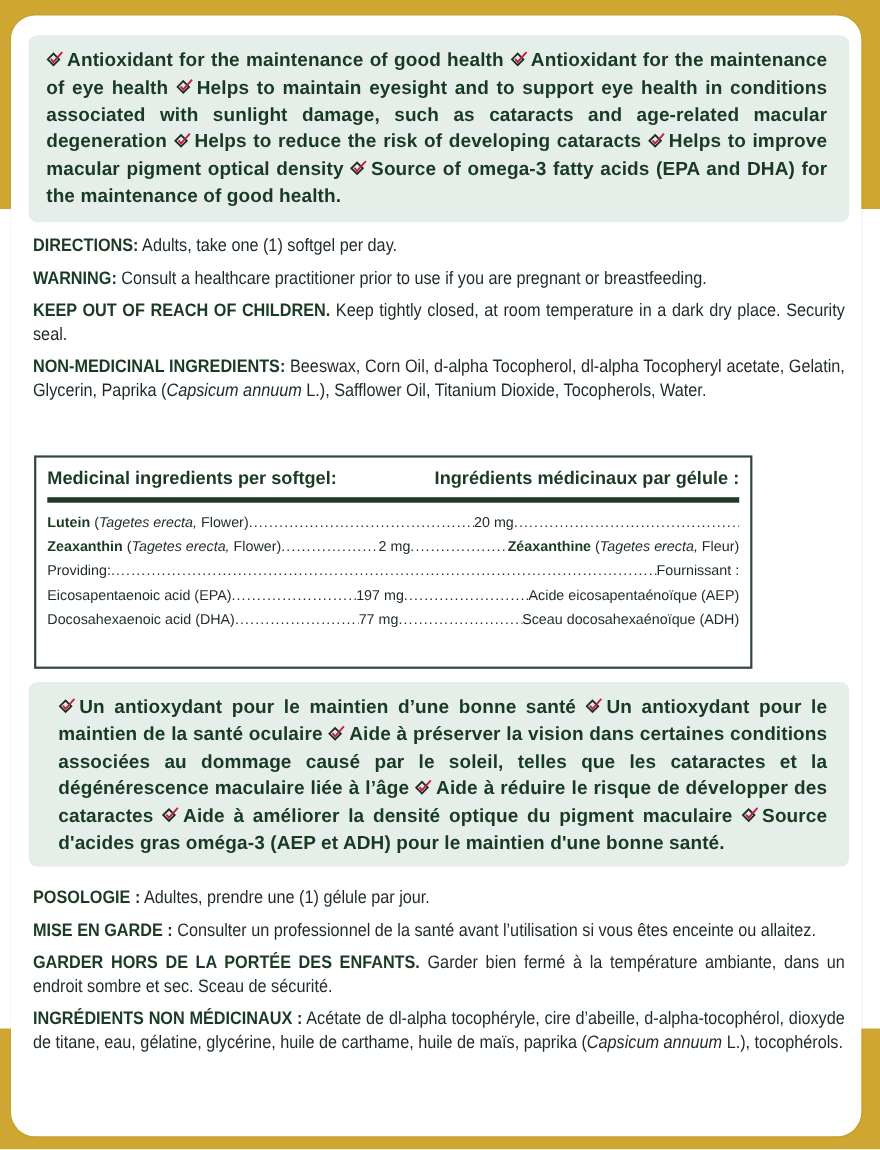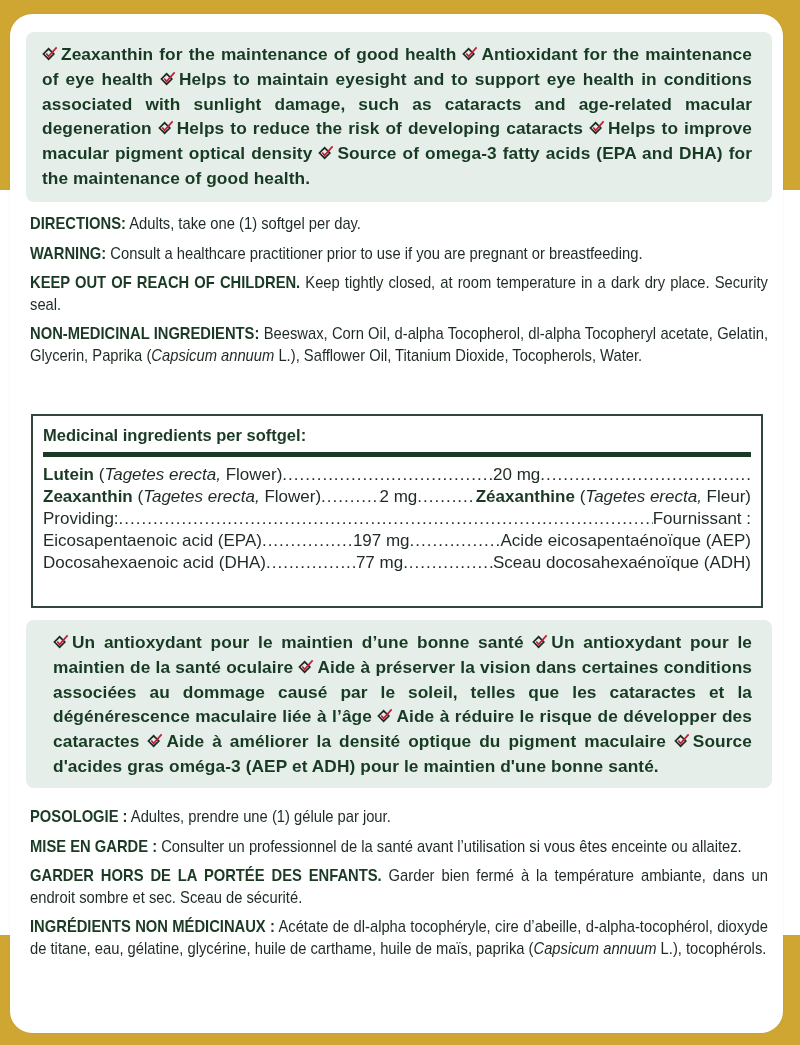--- a/index.html
+++ b/index.html
@@ -61,38 +61,38 @@
       font-weight: bold;
       color: #1a3a24;
     }
     .section p { margin: 0 0 8px 0; }
     .sec-en { top: 213px; }
     .sec-fr { top: 806px; }
     .narrow { transform: scaleX(0.9); width: 820px; }
     .table-box {
       position: absolute;
       left: 31px; top: 414px;
-      width: 732px; height: 194px;
+      width: 653px; height: 194px;
       border: 2px solid #31453a;
       box-sizing: border-box;
       background: #fff;
       text-align: right;
     }
     .tbl-head {
       position: absolute; left: 10px; right: 10px; top: 6px;
       height: 30px;
       font-weight: bold; font-size: 16.5px;
       color: #1a3a24;
       border-bottom: 5px solid #1c3a26;
     }
     .tbl-head .l { position: absolute; left: 0; top: 4px; }
     .tbl-head .r { position: absolute; right: 0; top: 4px; }
     .tbl-rows {
       position: absolute; left: 10px; right: 10px; top: 48px;
-      font-size: 17px;
+      font-size: 13px;
       line-height: 22px;
       color: #1e2b22;
     }
     .row {
       display: flex;
       white-space: nowrap;
       overflow: hidden;
       height: 22px;
     }
     .row .en, .row .fr { flex: 0 0 auto; }
@@ -112,21 +112,21 @@
 <body>
 
 <div class="gold-top"></div>
 <div class="gold-bottom"></div>
 <div class="card"></div>
 
 <div class="claims claims-en">
   <span class="claim"><svg class="check" viewBox="0 0 18 16">
         <path d="M1.5 8 L7 13.5 L12.5 8 L7 2.5 Z" fill="none" stroke="#1e2b22" stroke-width="1.8"></path>
         <path d="M4.5 7.5 L7 10.5 L15.5 1" fill="none" stroke="#c0203a" stroke-width="1.8"></path>
-      </svg><span>Zeaxanthin for the maintenance of good health</span></span> 
+      </svg><span>Antioxidant for the maintenance of good health</span></span> 
   <span class="claim"><svg class="check" viewBox="0 0 18 16">
         <path d="M1.5 8 L7 13.5 L12.5 8 L7 2.5 Z" fill="none" stroke="#1e2b22" stroke-width="1.8"></path>
         <path d="M4.5 7.5 L7 10.5 L15.5 1" fill="none" stroke="#c0203a" stroke-width="1.8"></path>
       </svg><span>Antioxidant for the maintenance of eye health</span></span> 
   <span class="claim"><svg class="check" viewBox="0 0 18 16">
         <path d="M1.5 8 L7 13.5 L12.5 8 L7 2.5 Z" fill="none" stroke="#1e2b22" stroke-width="1.8"></path>
         <path d="M4.5 7.5 L7 10.5 L15.5 1" fill="none" stroke="#c0203a" stroke-width="1.8"></path>
       </svg><span>Helps to maintain eyesight and to support eye health in conditions associated with sunlight damage, such as cataracts and age-related macular degeneration</span></span> 
   <span class="claim"><svg class="check" viewBox="0 0 18 16">
         <path d="M1.5 8 L7 13.5 L12.5 8 L7 2.5 Z" fill="none" stroke="#1e2b22" stroke-width="1.8"></path>
@@ -145,20 +145,21 @@
 <div class="section sec-en narrow">
   <p><span class="lbl">DIRECTIONS:</span><span> Adults, take one (1) softgel per day.</span></p>
   <p><span class="lbl">WARNING:</span><span> Consult a healthcare practitioner prior to use if you are pregnant or breastfeeding.</span></p>
   <p><span class="lbl">KEEP OUT OF REACH OF CHILDREN.</span><span> Keep tightly closed, at room temperature in a dark dry place. Security seal.</span></p>
   <p><span class="lbl">NON-MEDICINAL INGREDIENTS:</span><span> Beeswax, Corn Oil, d-alpha Tocopherol, dl-alpha Tocopheryl acetate, Gelatin, Glycerin, Paprika (</span><i>Capsicum annuum</i><span> L.), Safflower Oil, Titanium Dioxide, Tocopherols, Water.</span></p>
 </div>
 
 <div class="table-box">
   <div class="tbl-head">
     <span class="l">Medicinal ingredients per softgel:</span>
+    <span class="r">Ingrédients médicinaux par gélule :</span>
   </div>
   <div class="tbl-rows">
     <div class="row">
       <span class="en"><b>Lutein</b><span> (</span><i>Tagetes erecta,</i><span> Flower)</span></span>
       <span class="dots1"></span>
         <span class="amt"> 20 mg</span>
         <span class="dots2"></span>
     </div>
     <div class="row">
       <span class="en"><b>Zeaxanthin</b><span> (</span><i>Tagetes erecta,</i><span> Flower)</span></span>

